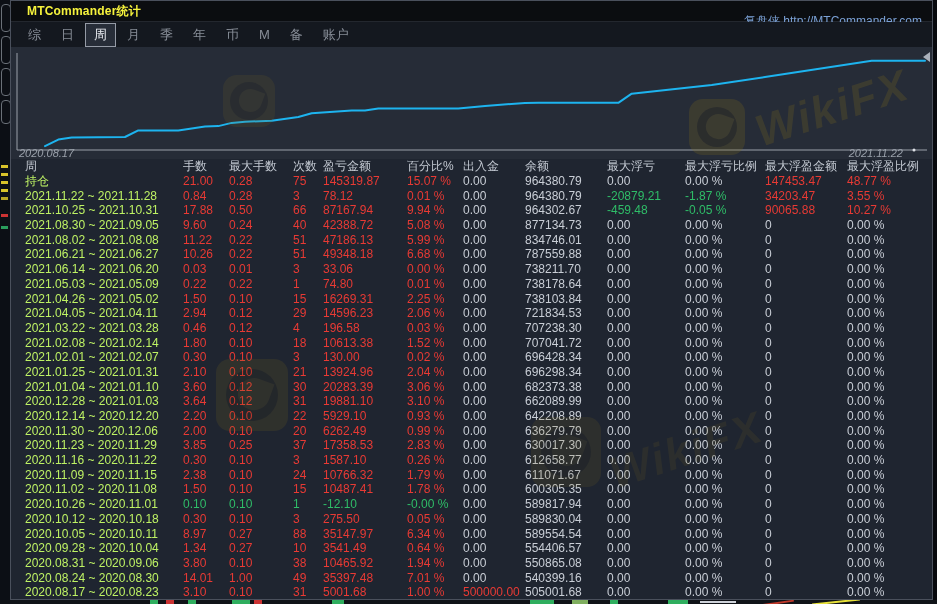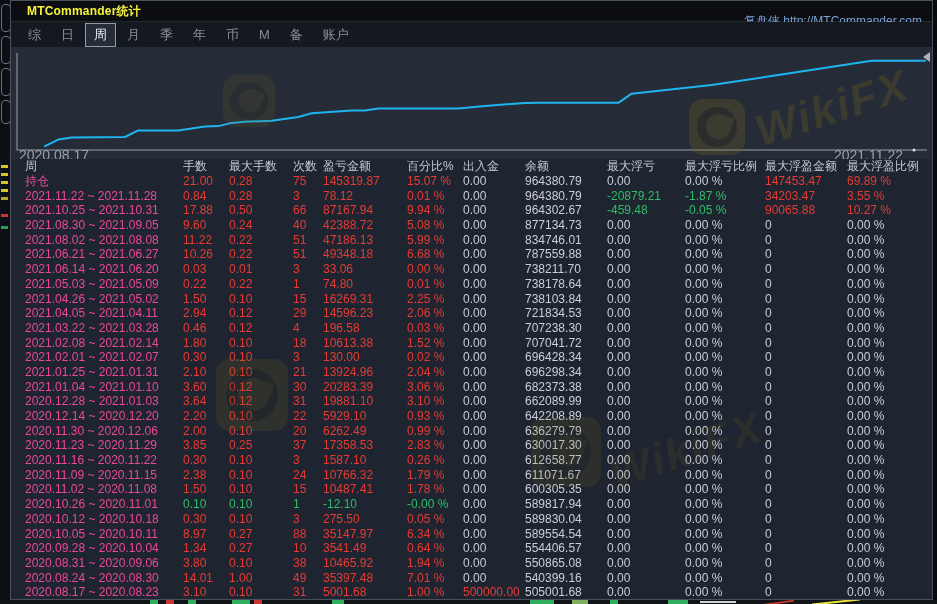--- a/index.html
+++ b/index.html
@@ -21,32 +21,32 @@
   .titlebar{height:20px;background:#0b0d10;display:flex;align-items:center;justify-content:space-between;padding:0 10px 0 16px;flex:0 0 auto;border-bottom:1px solid #23272e;}
   .title{color:#f6f33c;font-size:12px;font-weight:bold;letter-spacing:.2px;}
   .brand{color:#7ba1d6;font-size:12px;margin-top:20px;}
 
   .menubar{height:25px;background:#14181f;display:flex;align-items:center;padding-left:8px;flex:0 0 auto;}
   .tab{color:#878d97;font-size:13px;padding:2px 8px;margin-right:2px;cursor:default;border:1px solid transparent;}
   .tab.sel{color:#e8ebf0;background:#272d38;border:1px solid #959ba6;}
 
   .chart{position:relative;height:112px;background:#262c37;flex:0 0 auto;overflow:hidden;}
   .chart svg{position:absolute;left:0;top:0;}
-  .axis-label{position:absolute;top:100px;font-size:14px;color:#9aa1ab;}
+  .axis-label{position:absolute;top:100px;font-size:11px;color:#9aa1ab;font-style:italic;}
   .axis-label.l{left:8px;}
   .axis-label.r{right:29px;}
   .scroll-arrow{position:absolute;right:2px;top:5px;width:0;height:0;border-top:5px solid transparent;border-bottom:5px solid transparent;border-right:7px solid #aab0ba;}
 
   .table{position:relative;flex:1 1 auto;background:#1f2530;overflow:hidden;}
   .trow{display:grid;grid-template-columns:158px 46px 64px 30px 84px 56px 62px 82px 78px 80px 82px 1fr;padding-left:14px;height:14.69px;line-height:14.69px;font-size:12px;white-space:nowrap;}
   .trow.head{height:15px;line-height:15px;color:#c3c9d2;}
   .c-w{color:#c9ced6;}
   .c-r{color:#e83a34;}
   .c-g{color:#2fbd68;}
-  .plabel{color:#ec4899;}
+  .plabel{color:#bef264;}
 
   
   .wm{position:absolute;pointer-events:none;}
   .wm-eagle{border-radius:14px;background:#7a671f;opacity:.26;}
   .wm-eagle .inner{position:absolute;left:14%;top:14%;width:72%;height:72%;border-radius:50%;background:#3a3110;}
   .wm-eagle .wing{position:absolute;left:30%;top:26%;width:44%;height:44%;border-radius:50% 0 50% 50%;background:#7a671f;transform:rotate(20deg);}
   .wm-text{font-size:44px;font-style:italic;font-weight:bold;color:#7a671f;opacity:.26;transform:rotate(-18deg);letter-spacing:2px;}
 </style>
 </head>
 <body>
@@ -160,21 +160,21 @@
           <span class="c-r">21.00</span>
           <span class="c-r">0.28</span>
           <span class="c-r">75</span>
           <span class="c-r">145319.87</span>
           <span class="c-r">15.07 %</span>
           <span class="c-w">0.00</span>
           <span class="c-w">964380.79</span>
           <span class="c-w">0.00</span>
           <span class="c-w">0.00 %</span>
           <span class="c-r">147453.47</span>
-          <span class="c-r">69.89 %</span>
+          <span class="c-r">48.77 %</span>
         </div>
         <div class="trow">
           <span class="plabel">2021.11.22 ~ 2021.11.28</span>
           <span class="c-r">0.84</span>
           <span class="c-r">0.28</span>
           <span class="c-r">3</span>
           <span class="c-r">78.12</span>
           <span class="c-r">0.01 %</span>
           <span class="c-w">0.00</span>
           <span class="c-w">964380.79</span>

